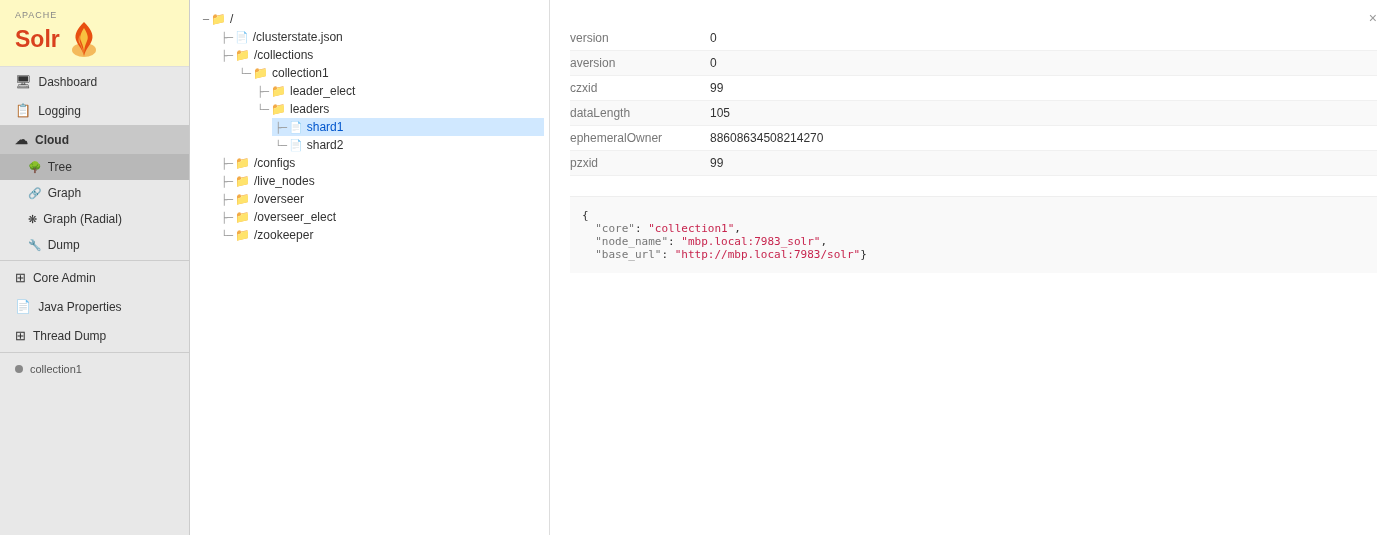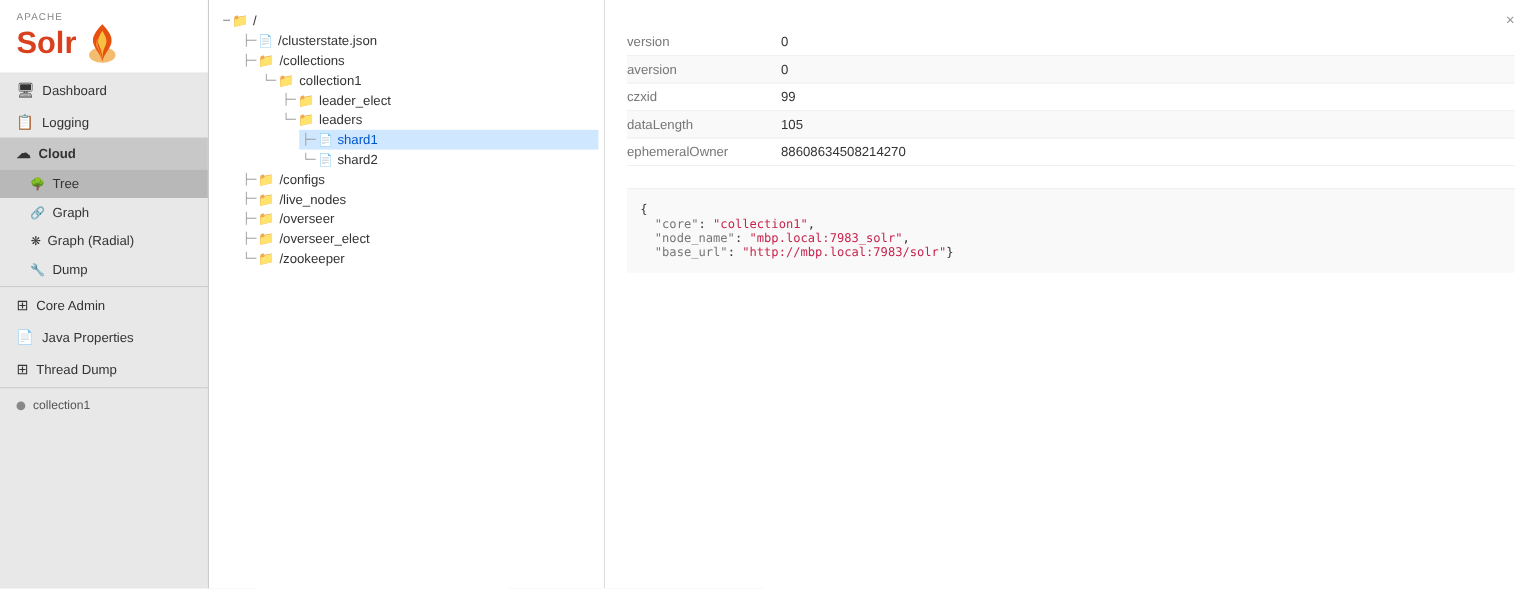--- a/index.html
+++ b/index.html
@@ -11,34 +11,34 @@
       min-width: 190px;
       background: #e8e8e8;
       border-right: 1px solid #ccc;
       display: flex;
       flex-direction: column;
       height: 535px;
       overflow-y: auto;
     }
 
     .logo-area {
-      background: #ffffff;
+      background: #fef9c3;
       padding: 10px 15px 8px 15px;
       border-bottom: 1px solid #ddd;
     }
 
     .logo-apache {
       font-size: 9px;
       color: #888;
       letter-spacing: 1px;
       text-transform: uppercase;
     }
 
     .logo-solr {
-      font-size: 28px;
+      font-size: 23px;
       font-weight: bold;
       color: #d9411e;
       line-height: 1;
       display: flex;
       align-items: center;
     }
 
     .solr-flame {
       width: 40px;
       height: 38px;
@@ -413,20 +413,24 @@
       <td class="prop-val">99</td>
     </tr>
           <tr>
       <td class="prop-key">dataLength</td>
       <td class="prop-val">105</td>
     </tr>
           <tr>
       <td class="prop-key">ephemeralOwner</td>
       <td class="prop-val">88608634508214270</td>
     </tr>
+          <tr>
+      <td class="prop-key">pzxid</td>
+      <td class="prop-val">99</td>
+    </tr>
         </tbody>
     </table>
 
     <div class="json-block" id="json-display">{
   <span class="json-key">"core"</span>: <span class="json-string">"collection1"</span>,
   <span class="json-key">"node_name"</span>: <span class="json-string">"mbp.local:7983_solr"</span>,
   <span class="json-key">"base_url"</span>: <span class="json-string">"http://mbp.local:7983/solr"</span>}</div>
   </div>
 
 </div>

